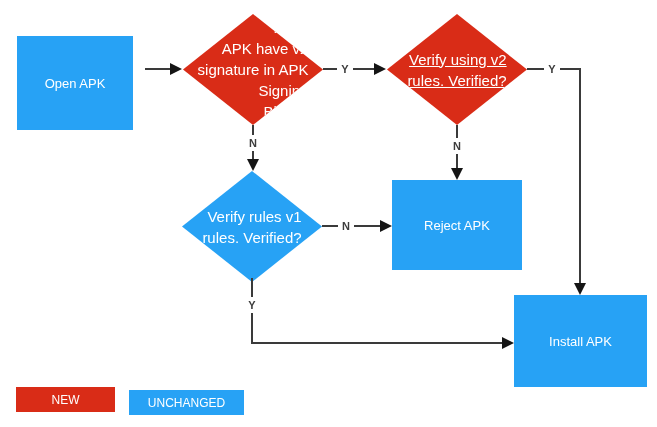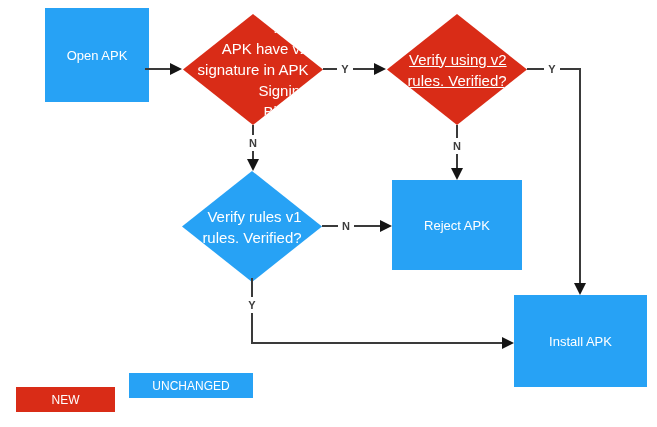--- a/index.html
+++ b/index.html
@@ -70,21 +70,21 @@
   .legend-box {
     position: absolute;
     display: flex;
     align-items: center;
     justify-content: center;
     color: #ffffff;
     font-size: 12px;
   }
 
   
-  #node-open-apk   { left: 17px;  top: 8px;  width: 104px; height: 94px; margin-left: 28px; }
+  #node-open-apk   { left: 17px;  top: 36px;  width: 116px; height: 94px; }
   #node-has-v2     { left: 183px; top: 14px;  width: 140px; height: 111px; padding: 0 14px; }
   #node-verify-v2  { left: 387px; top: 14px;  width: 140px; height: 111px; padding: 0 10px; text-decoration: underline; }
   #node-verify-v1  { left: 182px; top: 171px; width: 140px; height: 111px; padding: 0 10px; }
   #node-reject-apk { left: 392px; top: 180px; width: 130px; height: 90px; }
   #node-install-apk{ left: 514px; top: 295px; width: 133px; height: 92px; }
 
   
   #l-open-d1   { left: 145px; top: 68px; width: 32px; }
   #a-open-d1   { left: 170px; top: 63px; }
 
@@ -109,21 +109,21 @@
   #a-d3-reject { left: 380px; top: 220px; }
   #lab-n3      { left: 338px; top: 218px; }
 
   #l-d3-down   { left: 251px; top: 278px; height: 66px; }
   #l-d3-install{ left: 251px; top: 342px; width: 252px; }
   #a-d3-install{ left: 502px; top: 337px; }
   #lab-y3      { left: 244px; top: 297px; }
 
   
   #legend-new       { left: 16px;  top: 387px; width: 99px;  height: 25px; }
-  #legend-unchanged { left: 129px; top: 373px; width: 124px; height: 25px; }
+  #legend-unchanged { left: 129px; top: 390px; width: 115px; height: 25px; }
 </style>
 </head>
 <body>
 
 <div class="canvas">
 
   <div class="node rect-node fill-unchanged" id="node-open-apk">
     <span>Open APK</span>
   </div>
 

